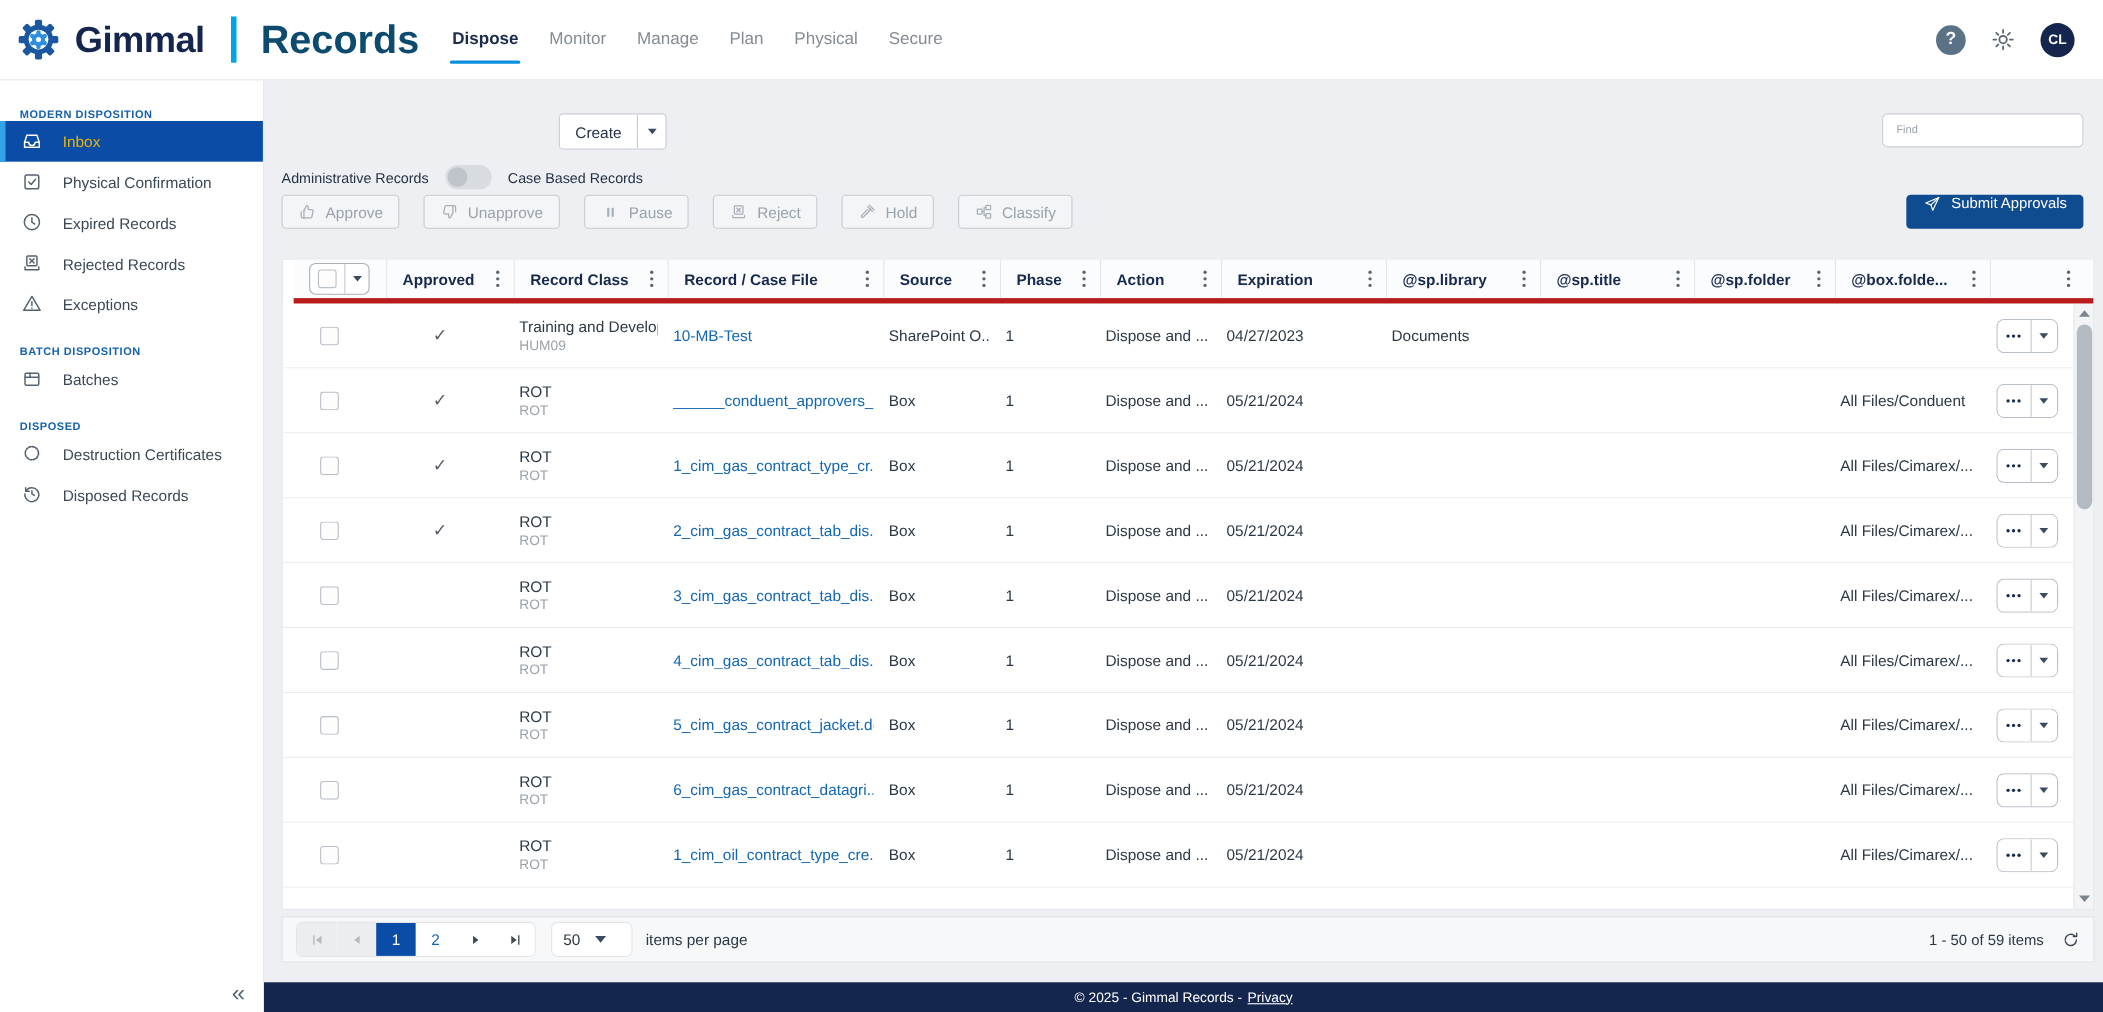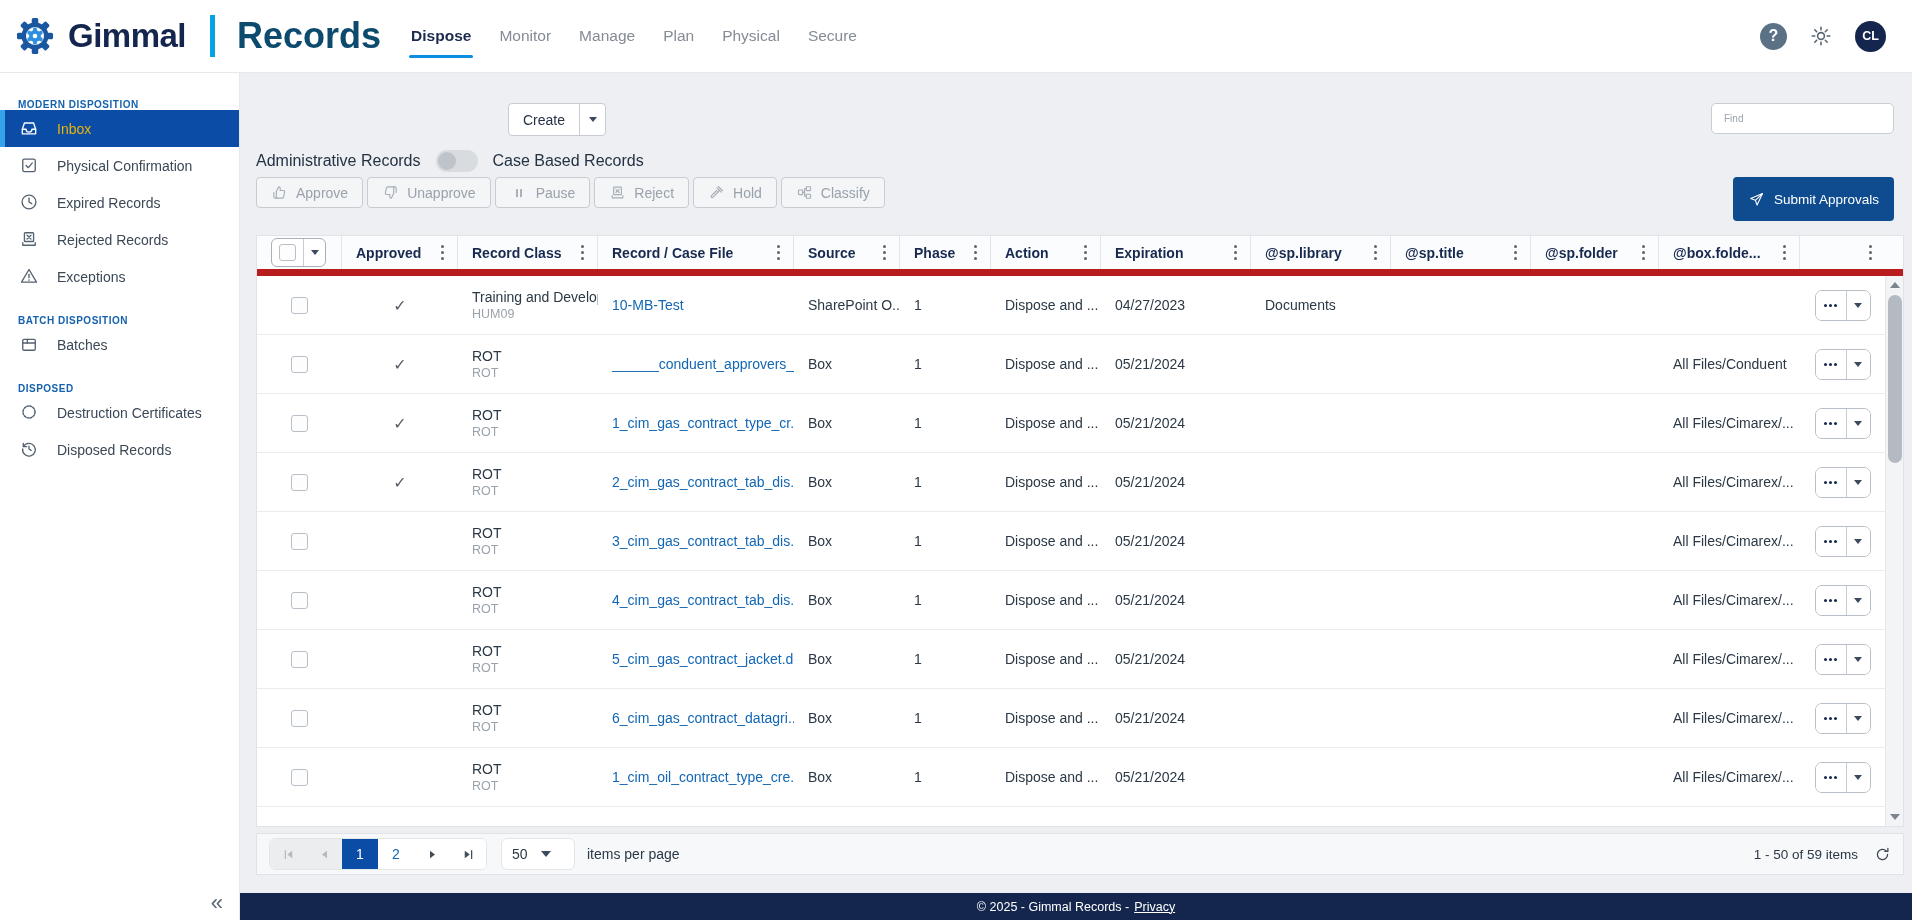--- a/index.html
+++ b/index.html
@@ -53,40 +53,40 @@
   .create-split { position:absolute; left:252px; top:0; height:33px; display:flex; background:#fff;
       border:1px solid #c7ccd2; border-radius:4px; overflow:hidden; cursor:pointer; }
   .create-main { padding:0 14px; font-size:14px; color:#253244; display:flex; align-items:center; }
   .create-dd { width:26px; border-left:1px solid #c7ccd2; display:flex; align-items:center; justify-content:center; }
   .create-dd .dd-caret { margin:0; border-top-width:5px; border-left-width:4px; border-right-width:4px; }
   .find-input { position:absolute; right:0; top:0; width:183px; height:31px; border:1px solid #c9ced4;
       border-radius:5px; background:#fff; font-size:10px; padding:0 12px; color:#c2410c; font-family:inherit; }
   .find-input::placeholder { color:#9aa2ab; }
 
   .row2 { position:absolute; left:16px; top:76px; height:24px; display:flex; align-items:center; gap:15px; }
-  .toggle-label { font-size:16px; color:#253244; }
+  .toggle-label { font-size:13px; color:#253244; }
   .switch { width:42px; height:22px; border-radius:11px; background:#d8dbdf; position:relative; cursor:pointer; flex:none; }
   .switch::before { content:""; position:absolute; left:2px; top:2px; width:18px; height:18px; border-radius:50%;
       background:#bfc4ca; }
 
   .row3 { position:absolute; left:16px; right:18px; top:104px; height:32px; }
-  .actions-group { display:flex; gap:4px; }
+  .actions-group { display:flex; gap:22px; }
   .act-btn { height:31px; border:1px solid #c7ccd2; border-radius:4px; background:#f3f5f7; color:#9aa2ab;
       font-size:14px; font-family:inherit; display:flex; align-items:center; gap:8px; padding:0 14px; cursor:default; }
   .act-btn .aicon { display:flex; color:#a7aeb7; }
-  .submit-btn { position:absolute; right:0; top:0; height:44px; background:#0f4c8f; border:none; border-radius:4px;
-      color:#fff; font-size:13.5px; font-family:inherit; display:flex; align-items:center; gap:9px; padding:0 15px; cursor:pointer; }
+  .submit-btn { position:absolute; right:0; top:0; height:31px; background:#0f4c8f; border:none; border-radius:4px;
+      color:#fff; font-size:13.5px; font-family:inherit; display:flex; gap:9px; padding:0 15px; cursor:pointer; }
   .submit-btn .aicon { display:flex; color:#fff; }
 
   
   :root { --cols:85px 116px 140px 196px 106px 91px 110px 150px 140px 140px 128px 141px 85px; }
   .table-panel { position:absolute; left:16px; top:162px; width:1648px; height:592px; background:#fff;
       border:1px solid #dfe3e7; }
-  .thead { height:40px; background:#fbfcfd; border-bottom:7px solid #b91c1c; display:grid;
-      grid-template-columns:var(--cols); }
+  .thead { height:40px; background:#fbfcfd; border-bottom:5px solid #b91c1c; display:grid;
+      grid-template-columns:var(--cols);margin-left:10px; }
   .hcell { display:flex; align-items:center; justify-content:space-between; padding:0 10px 0 14px;
       border-right:1px solid #e3e6e9; font-size:14px; font-weight:bold; color:#17294f; cursor:pointer; }
   .hcell:last-child { border-right:none; }
   .kebab { display:flex; flex-direction:column; align-items:center; cursor:pointer; padding:2px 3px; }
   .kebab i { width:3px; height:3px; border-radius:50%; background:#5a6572; margin:1.4px 0; }
   .hc-sel { justify-content:flex-start; }
   .selall { display:flex; align-items:center; height:29px; border:1px solid #aab0b7; border-radius:6px;
       background:#fff; overflow:hidden; cursor:pointer; }
   .selall .cb { margin:0 7px; }
   .selall .dd { width:22px; align-self:stretch; border-left:1px solid #c7ccd2; display:flex; align-items:center; justify-content:center; }

